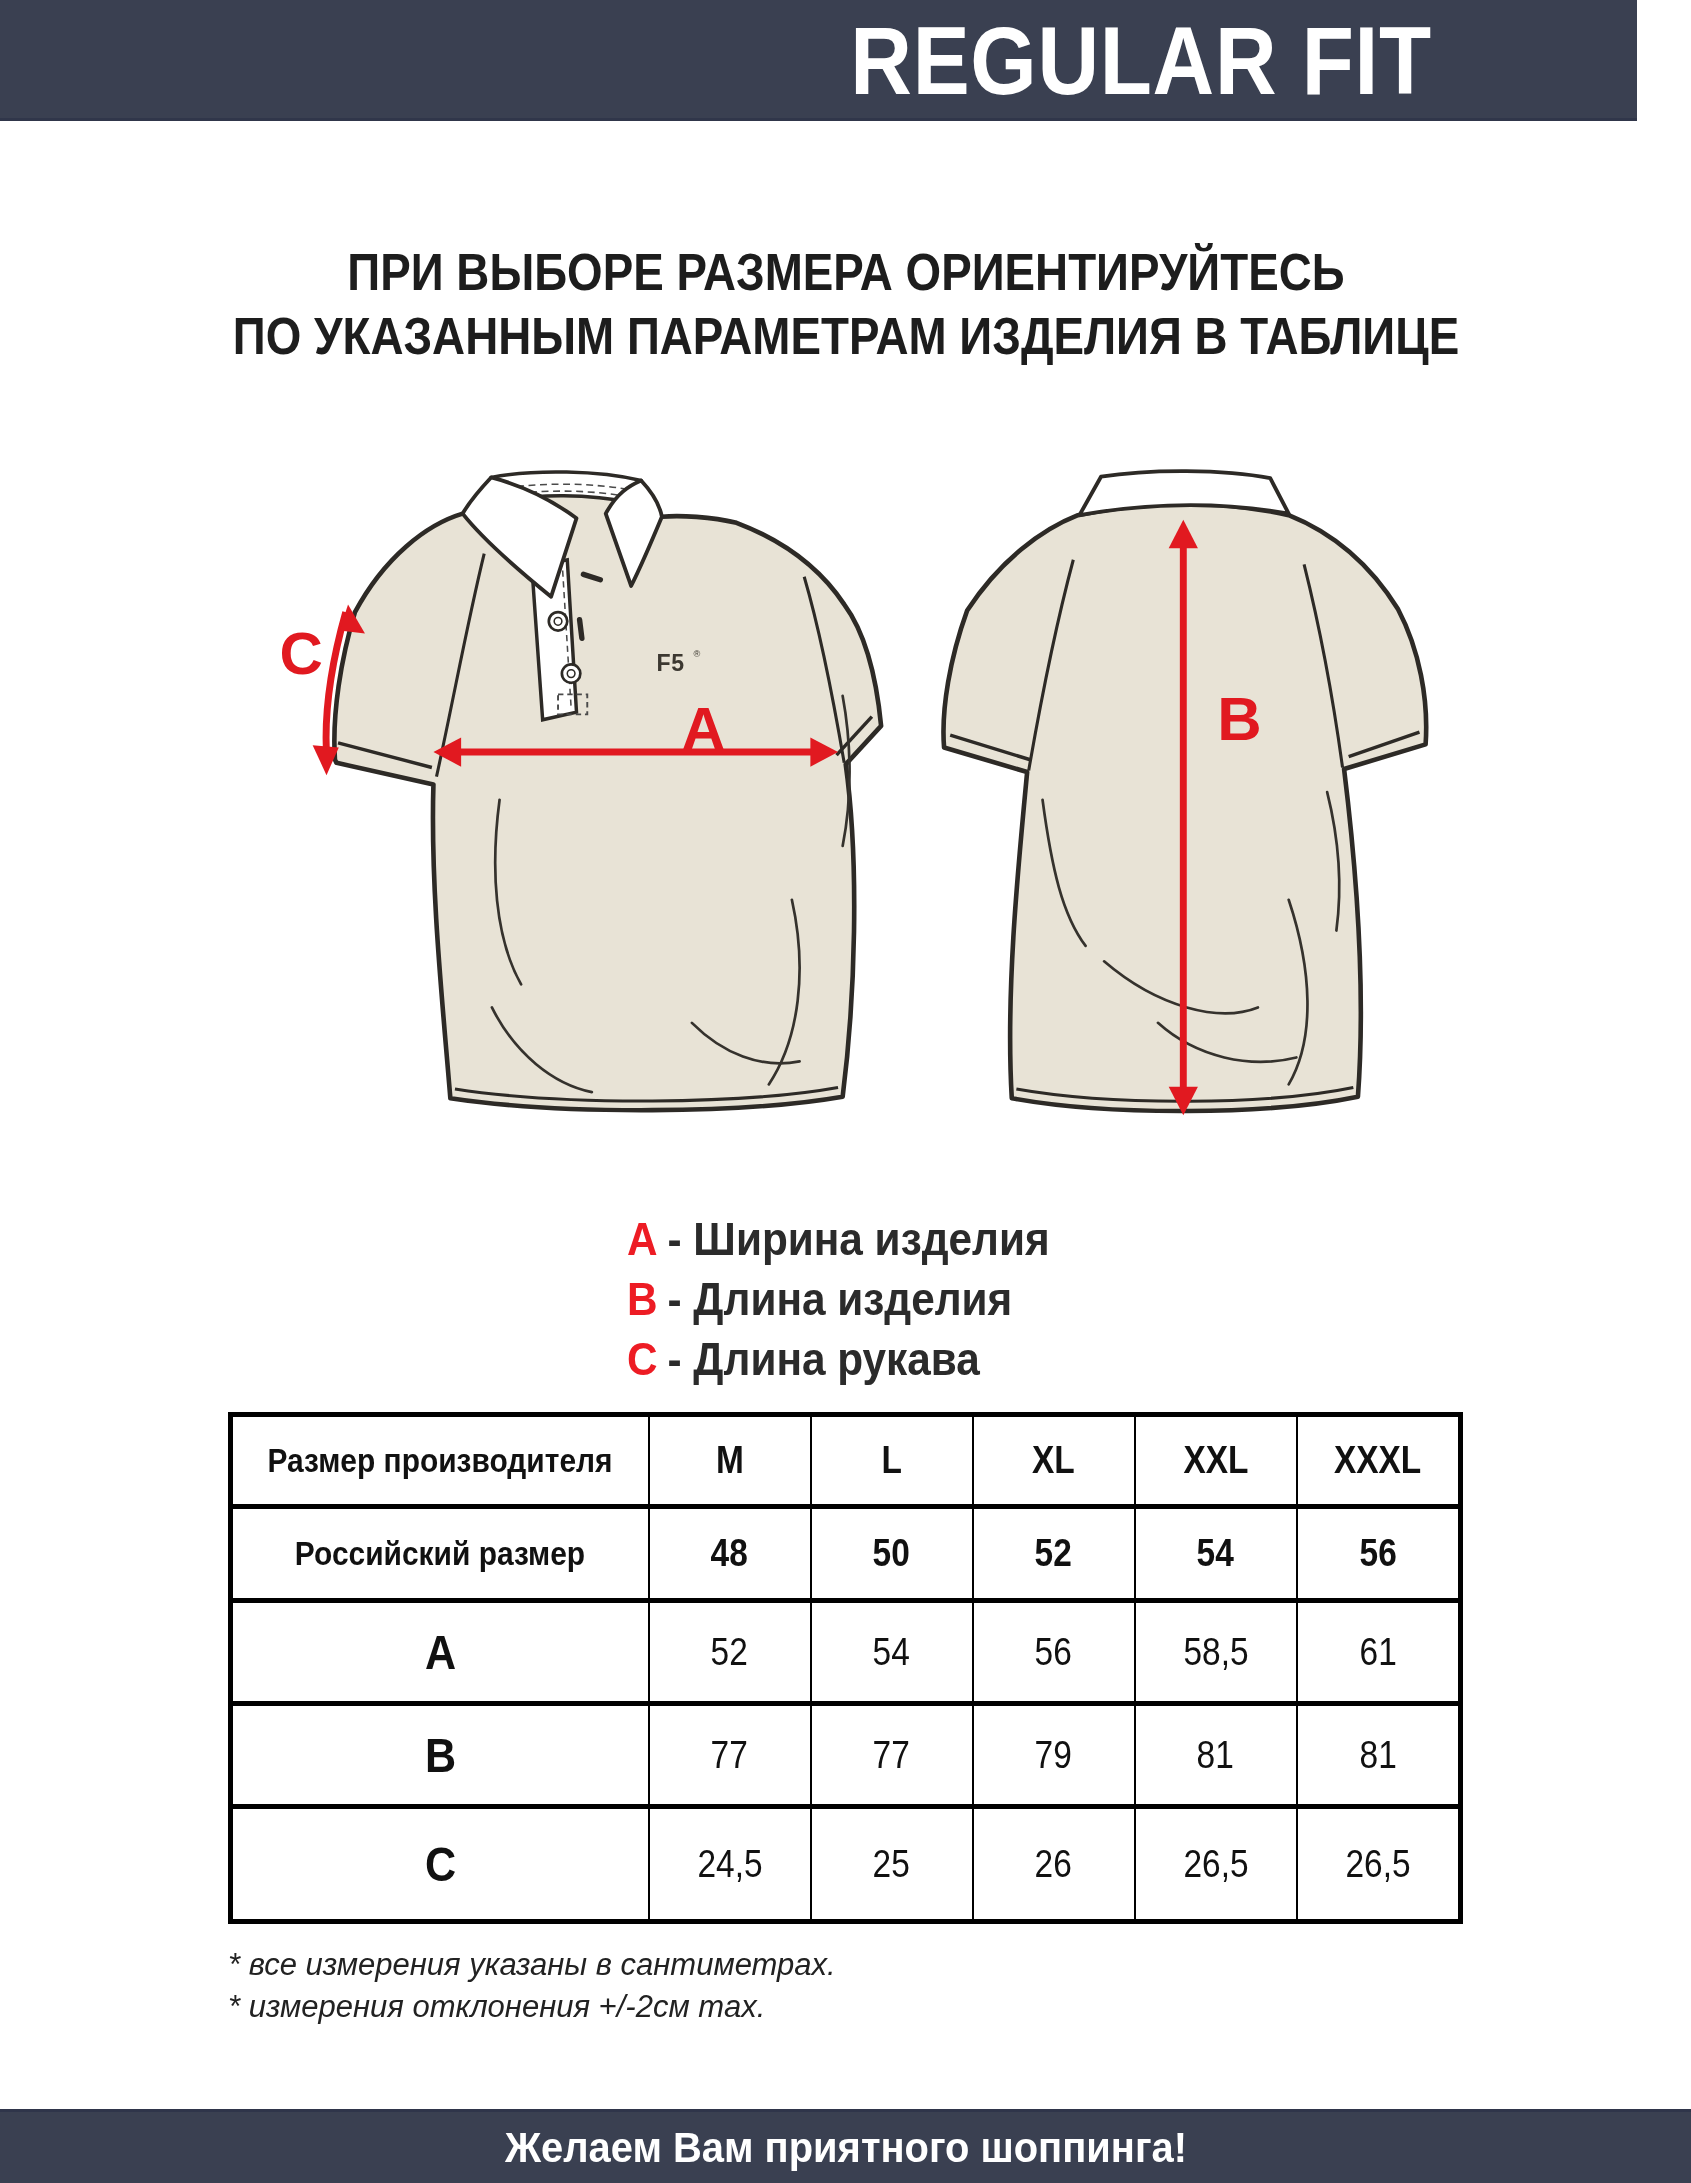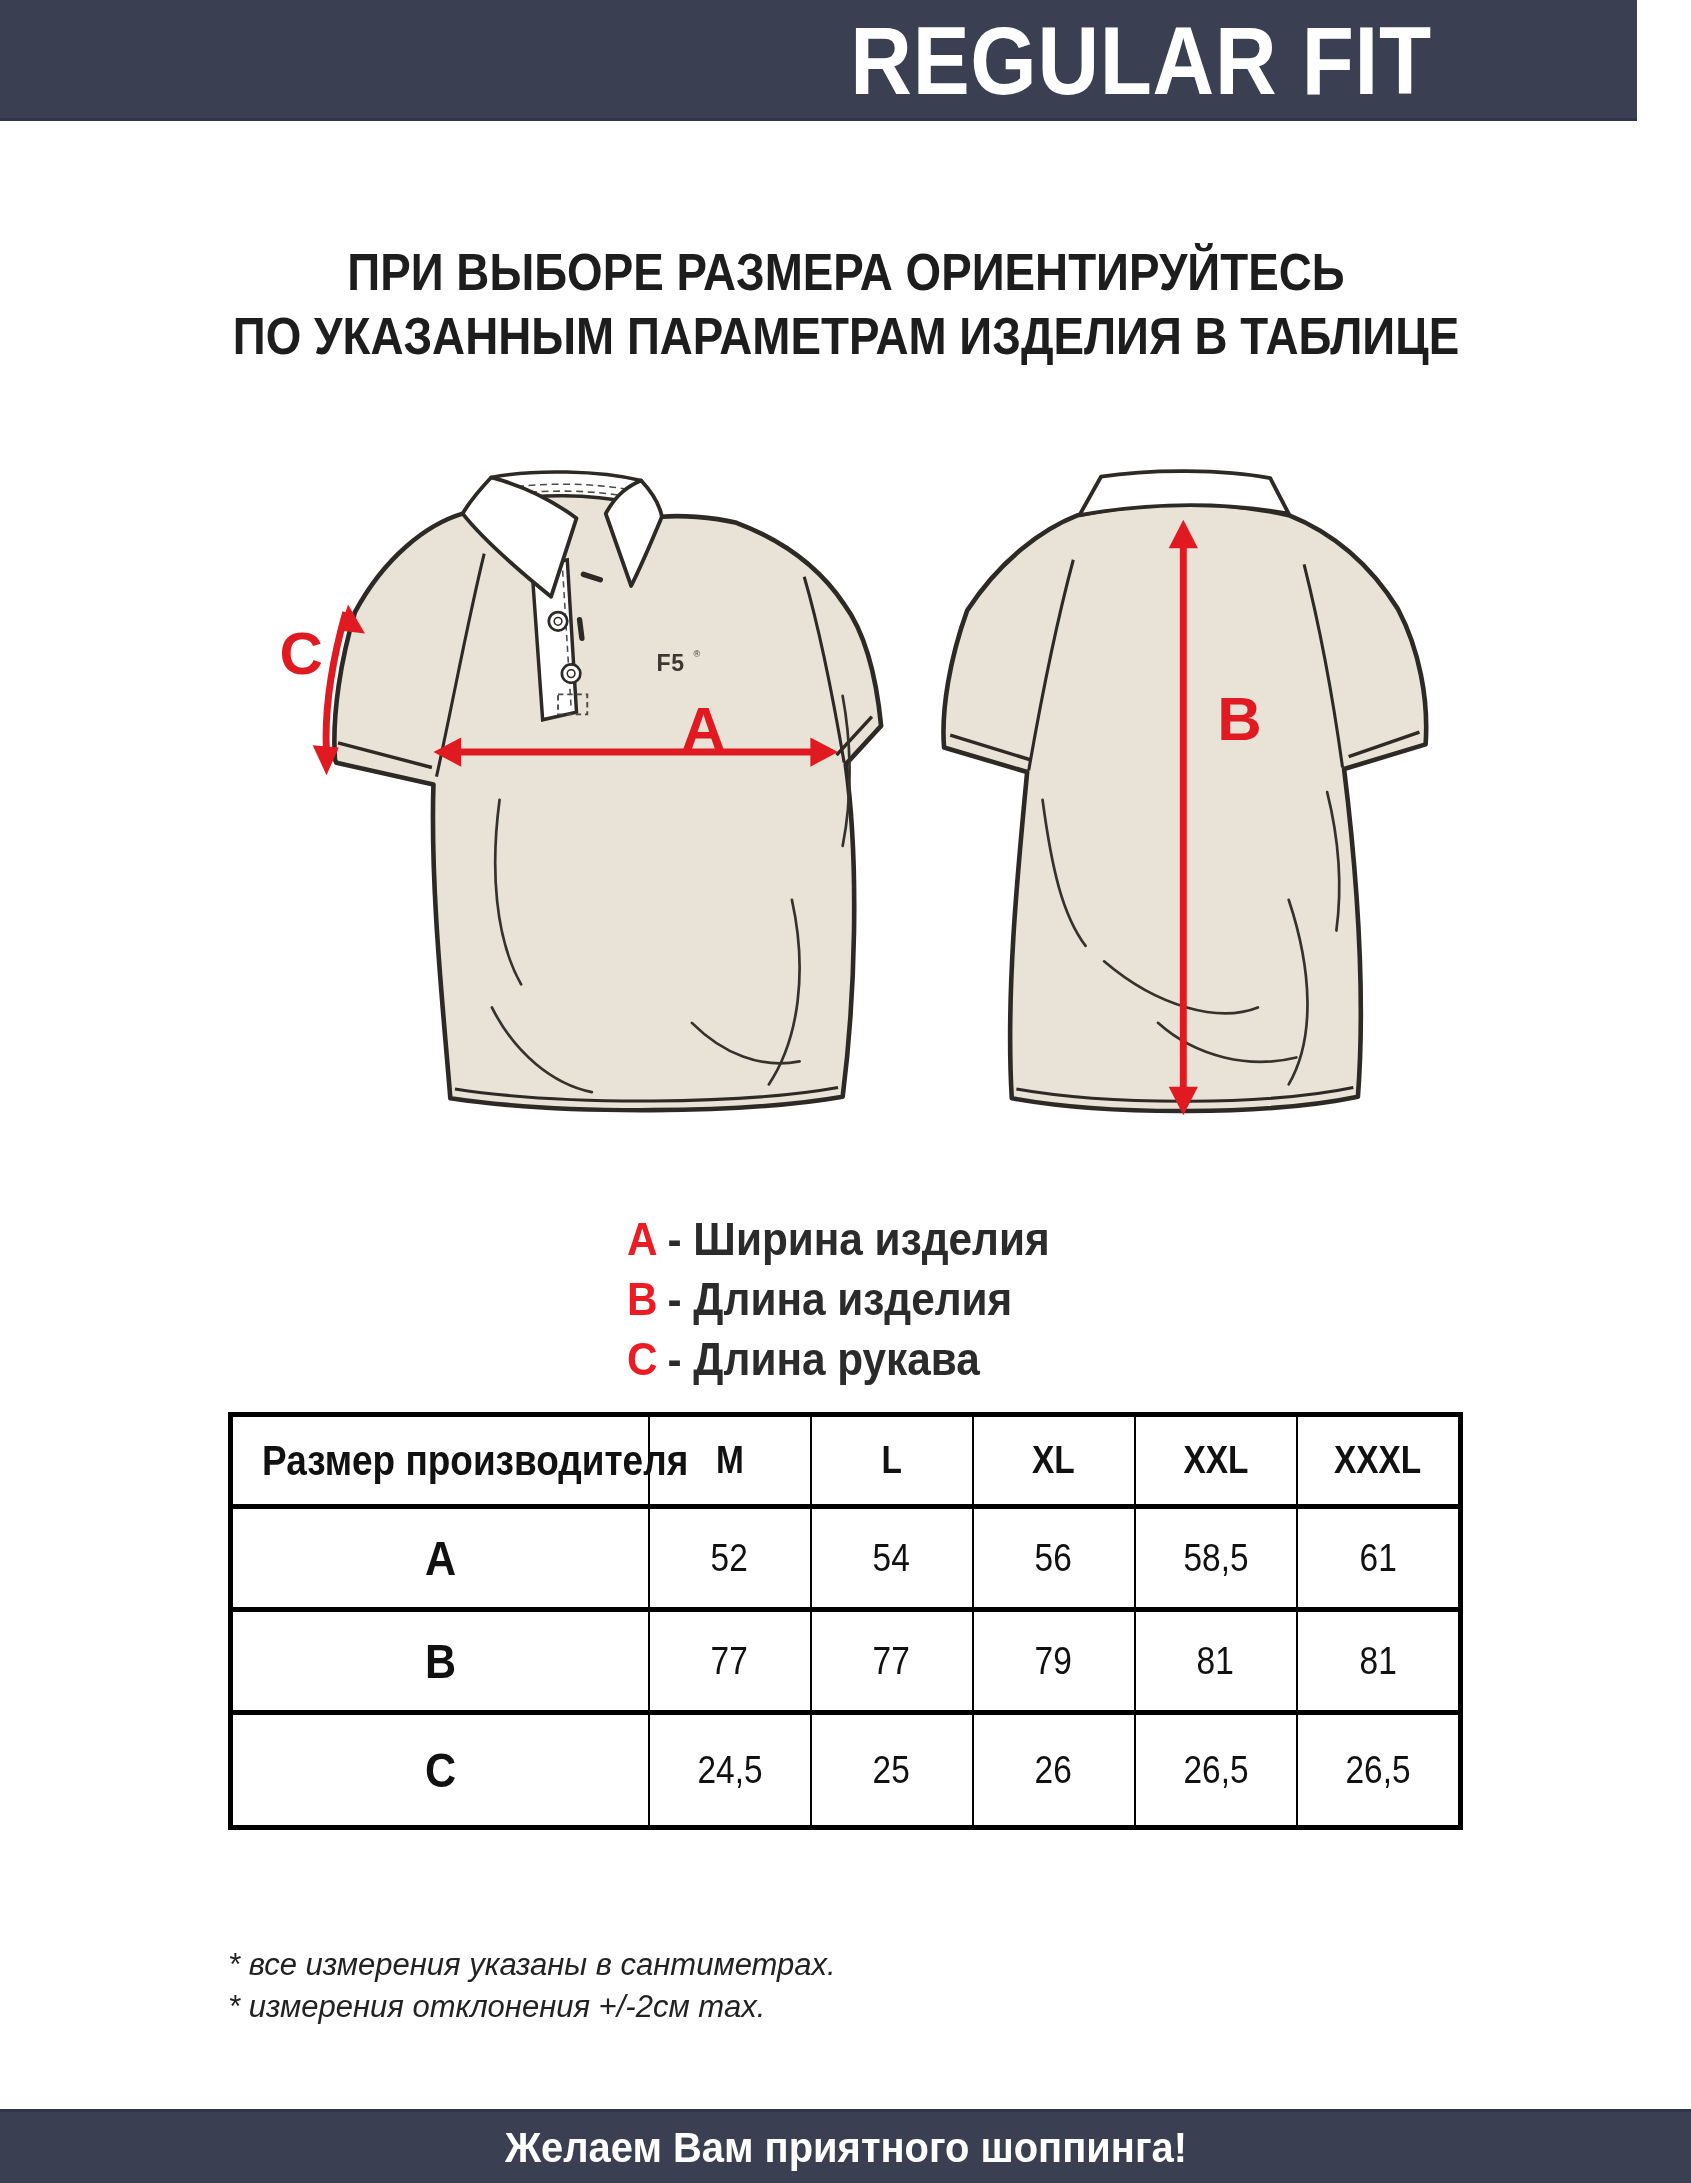--- a/index.html
+++ b/index.html
@@ -35,21 +35,21 @@
   .legend-line .letter{color:#ed1c24;margin-right:10.8px;}
   
   .size-table-wrap{left:228px;top:1412px;}
   table.size-table{border-collapse:collapse;table-layout:fixed;width:1230px;background:#fff;}
   table.size-table td{
     border:solid #000;border-width:5.4px 2.3px;text-align:center;vertical-align:middle;
     color:#111;padding:0;
   }
   table.size-table{border:5.4px solid #000;}
   .cond{display:inline-block;transform:scaleX(0.88);transform-origin:center;white-space:nowrap;}
-  td.rowlabel{font-weight:bold;font-size:42px;}
+  td.rowlabel{font-weight:bold;font-size:34px;}
   td.sizecell{font-weight:bold;font-size:38px;}
   td.valcell{font-weight:normal;font-size:38px;}
   td.redcell{color:#ed1c24;font-size:49px;font-weight:bold;}
   
   .footnotes{left:228px;top:1944px;color:#222222;font-size:31px;font-style:italic;line-height:42px;}
   
   .bottom-banner{
     left:0;top:2109px;width:1692px;height:88px;background:#3a4051;border-top:3.1px solid #2f354a;
     box-sizing:border-box;text-align:center;
   }
@@ -195,20 +195,28 @@
     </colgroup>
     <tbody>
         <tr style="height:92px">
       <td class="rowlabel"><span class="cond">Размер производителя</span></td>
       <td class="sizecell"><span class="cond">M</span></td>
       <td class="sizecell"><span class="cond">L</span></td>
       <td class="sizecell"><span class="cond">XL</span></td>
       <td class="sizecell"><span class="cond">XXL</span></td>
       <td class="sizecell"><span class="cond">XXXL</span></td>
     </tr>
+    <tr style="height:94px">
+      <td class="rowlabel"><span class="cond">Российский размер</span></td>
+      <td class="sizecell"><span class="cond">48</span></td>
+      <td class="sizecell"><span class="cond">50</span></td>
+      <td class="sizecell"><span class="cond">52</span></td>
+      <td class="sizecell"><span class="cond">54</span></td>
+      <td class="sizecell"><span class="cond">56</span></td>
+    </tr>
     <tr style="height:103px">
       <td class="redcell"><span class="cond">A</span></td>
       <td class="valcell"><span class="cond">52</span></td>
       <td class="valcell"><span class="cond">54</span></td>
       <td class="valcell"><span class="cond">56</span></td>
       <td class="valcell"><span class="cond">58,5</span></td>
       <td class="valcell"><span class="cond">61</span></td>
     </tr>
     <tr style="height:103px">
       <td class="redcell"><span class="cond">B</span></td>

